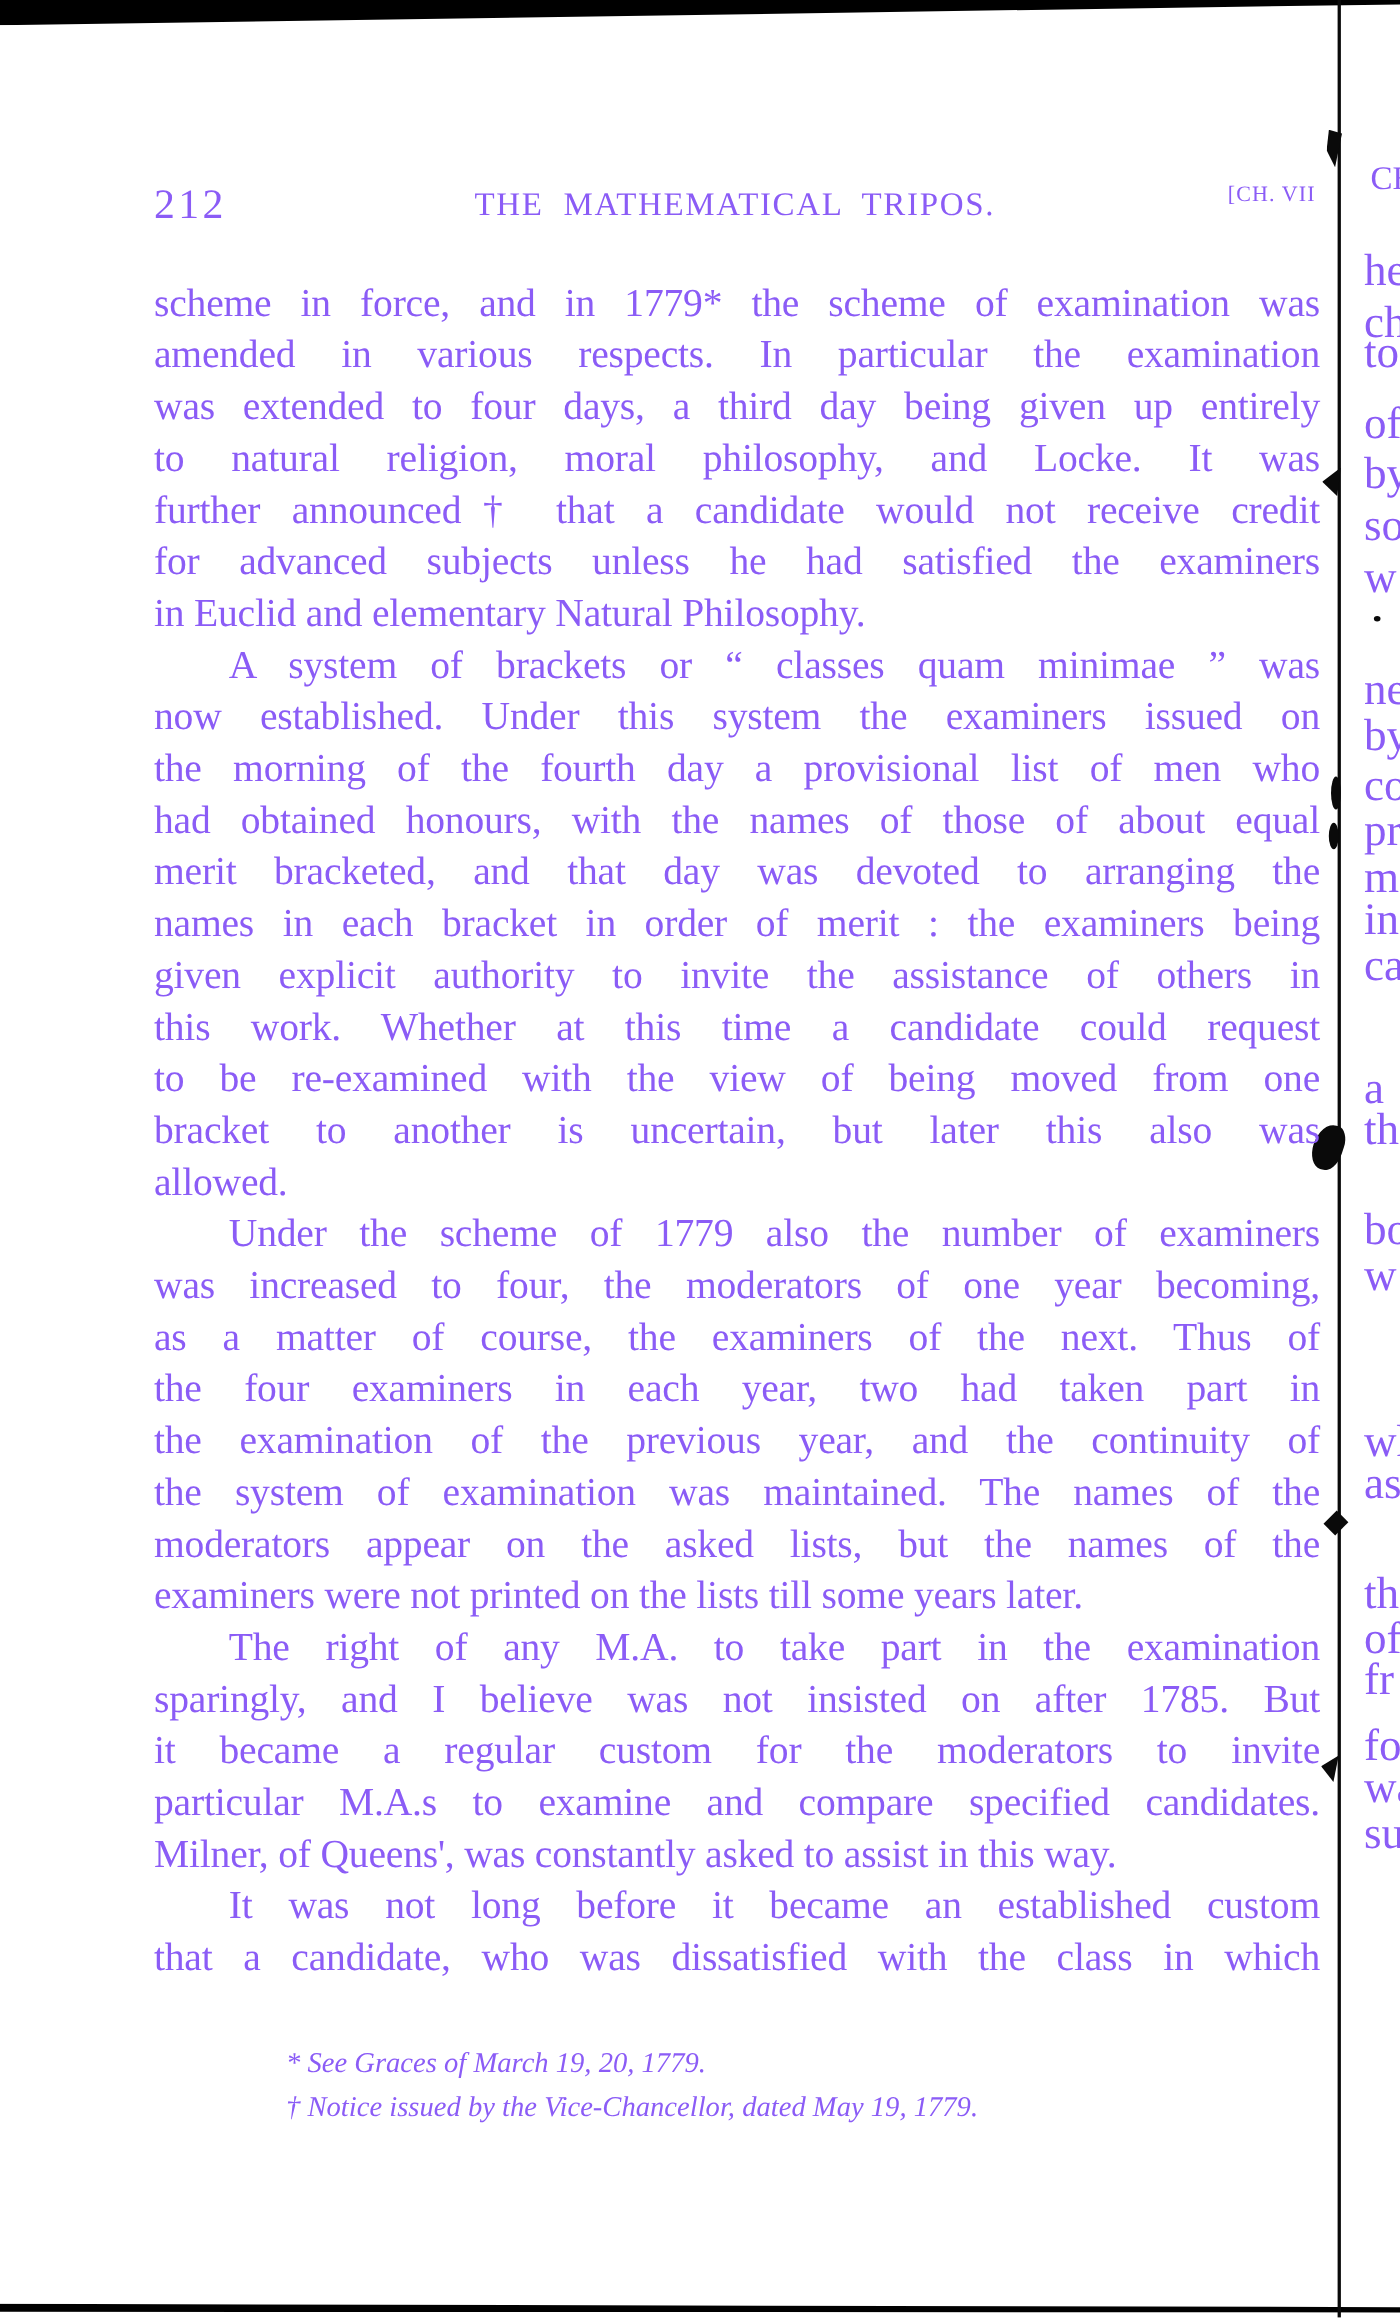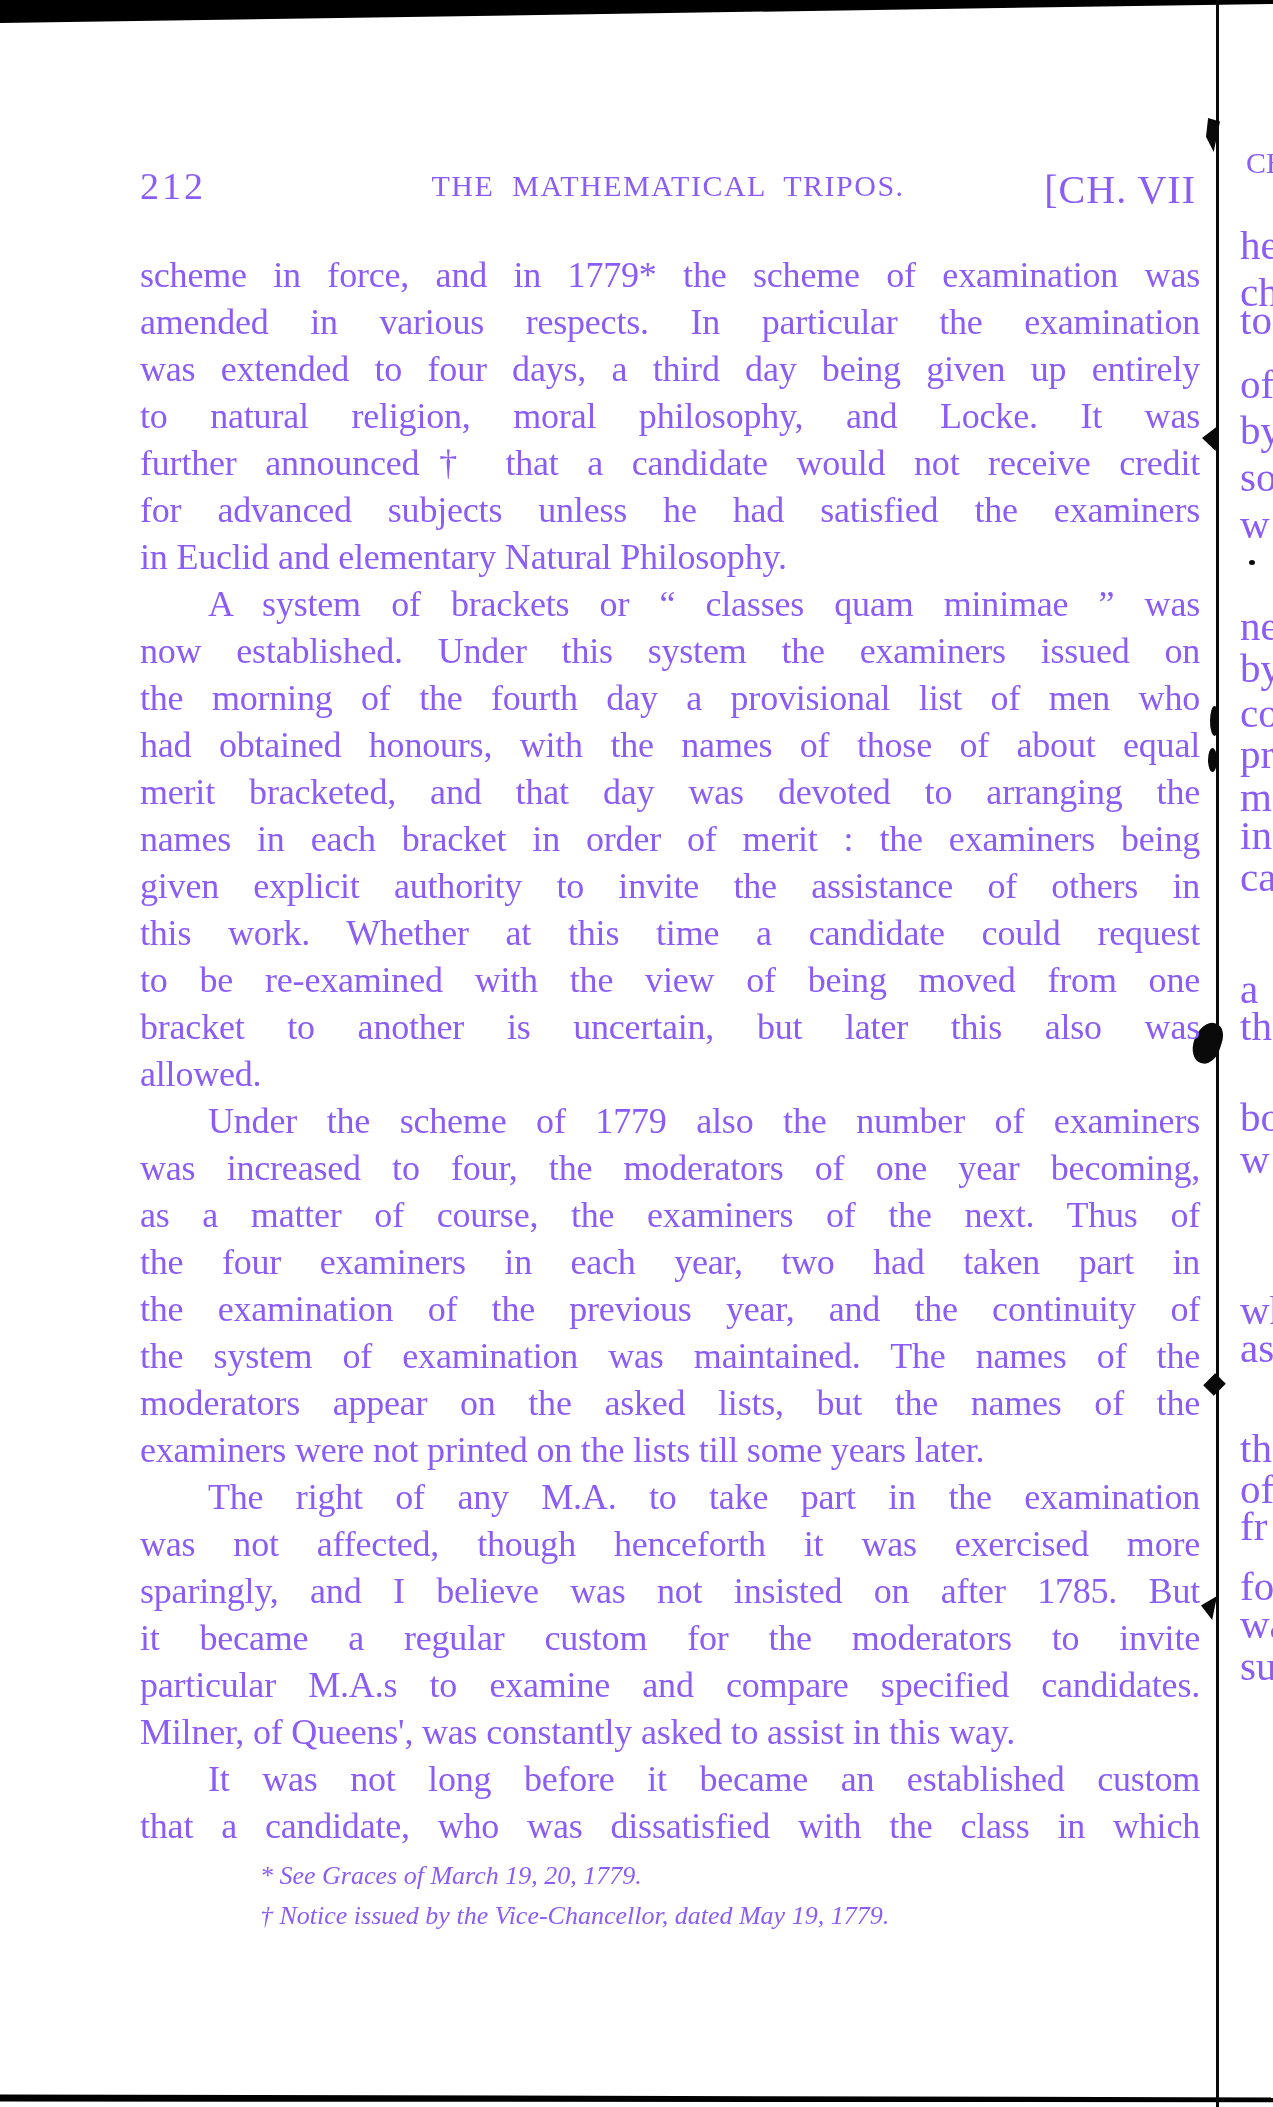--- a/index.html
+++ b/index.html
@@ -21,21 +21,21 @@
   .mark.m4{left:1208px;top:748px;width:9px;height:24px;border-radius:50%;}
   .mark.m5{left:1194px;top:1022px;width:27px;height:42px;border-radius:58% 42% 50% 50%;transform:rotate(18deg);}
   .mark.m6{left:1207px;top:1376px;width:15px;height:17px;transform:rotate(45deg);}
   .mark.m7{left:1201px;top:1596px;width:16px;height:24px;clip-path:polygon(0 40%,100% 0,70% 100%);}
   .mark.m8{left:1249px;top:560px;width:6px;height:5px;border-radius:50%;}
   
   .header{position:absolute;left:140px;top:160px;width:1056px;height:48px;}
   .page-num{position:absolute;left:0;top:4px;font-size:38px;letter-spacing:3px;}
   .running-title{position:absolute;left:50%;transform:translateX(-50%);top:9px;
     font-size:30px;letter-spacing:1.5px;word-spacing:9px;white-space:nowrap;}
-  .chapter-ref{position:absolute;right:0;top:6px;font-size:40px;letter-spacing:1px;white-space:nowrap;}
+  .chapter-ref{position:absolute;right:0;top:6px;font-size:20px;letter-spacing:1px;white-space:nowrap;}
   
   .body-text{position:absolute;left:140px;top:252px;width:1060px;font-size:36px;letter-spacing:-0.2px;}
   .line{height:47px;line-height:47px;text-align:justify;text-align-last:justify;}
   .line.indent{padding-left:68px;}
   .line.flush{text-align-last:left;}
   
   .footnotes{position:absolute;left:260px;top:1856px;font-size:26px;font-style:italic;}
   .footnote{height:40px;line-height:40px;white-space:nowrap;}
   
   .frag{position:absolute;left:1240px;font-size:41px;line-height:40px;white-space:nowrap;}
@@ -85,21 +85,20 @@
       <div class="line flush">allowed.</div>
       <div class="line indent">Under the scheme of 1779 also the number of examiners</div>
       <div class="line">was increased to four, the moderators of one year becoming,</div>
       <div class="line">as a matter of course, the examiners of the next.  Thus of</div>
       <div class="line">the four examiners in each year, two had taken part in</div>
       <div class="line">the examination of the previous year, and the continuity of</div>
       <div class="line">the system of examination was maintained.  The names of the</div>
       <div class="line">moderators appear on the asked lists, but the names of the</div>
       <div class="line flush">examiners were not printed on the lists till some years later.</div>
       <div class="line indent">The right of any M.A. to take part in the examination</div>
-      <div class="line">was not affected, though henceforth it was exercised more</div>
       <div class="line">sparingly, and I believe was not insisted on after 1785.  But</div>
       <div class="line">it became a regular custom for the moderators to invite</div>
       <div class="line">particular M.A.s to examine and compare specified candidates.</div>
       <div class="line flush">Milner, of Queens', was constantly asked to assist in this way.</div>
       <div class="line indent">It was not long before it became an established custom</div>
       <div class="line">that a candidate, who was dissatisfied with the class in which</div>
     </div>
 
   <div class="footnotes">
       <div class="footnote">*  See Graces of March 19, 20, 1779.</div>

